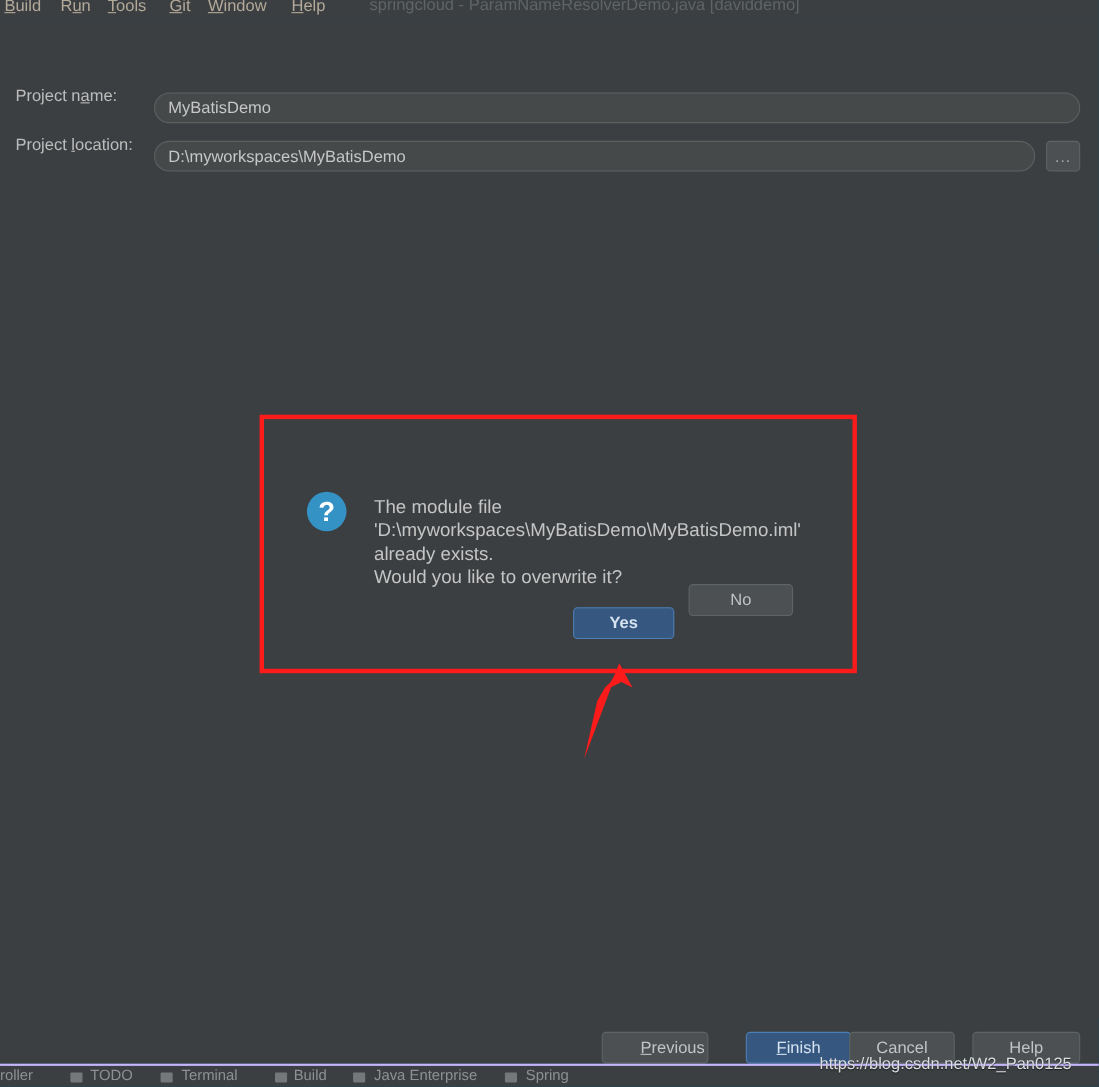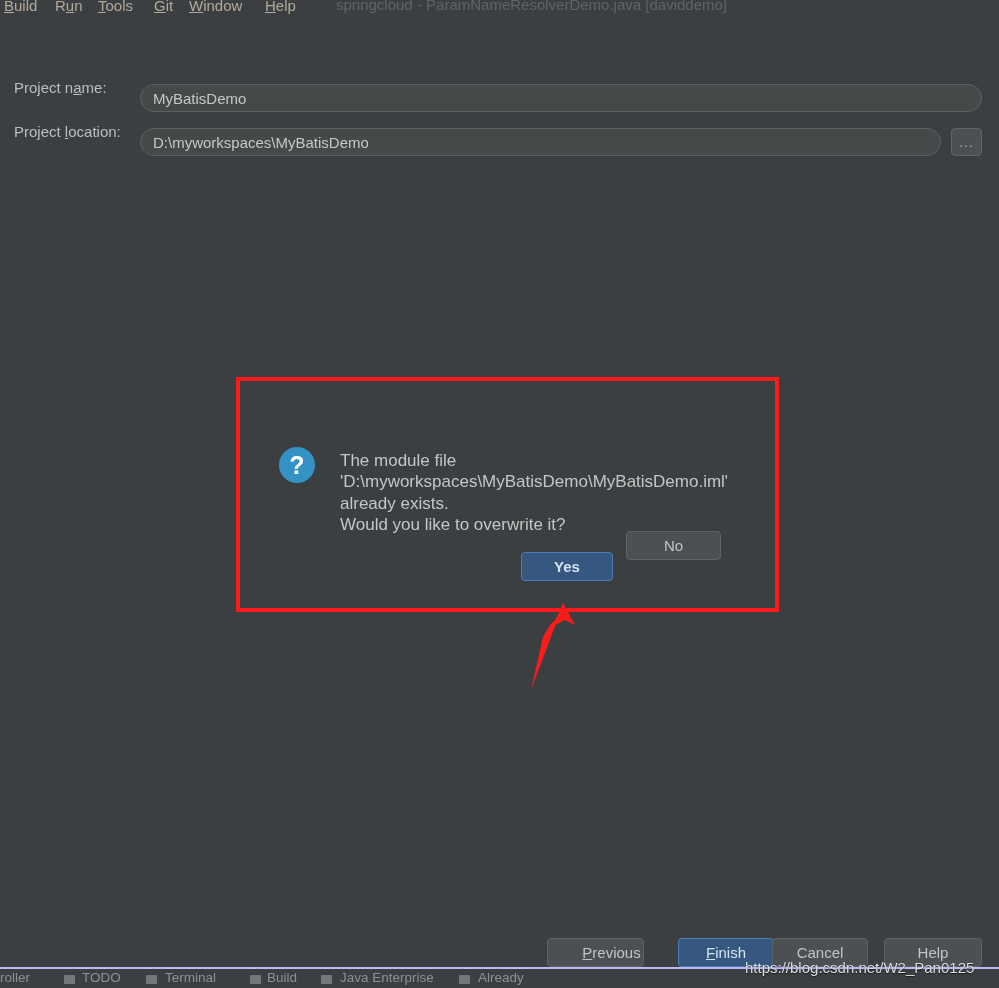--- a/index.html
+++ b/index.html
@@ -342,18 +342,18 @@
     <div class="sb-ico" style="left:146px"></div>
     <div class="sb-item" style="left:165px">Terminal</div>
 
     <div class="sb-ico" style="left:250px"></div>
     <div class="sb-item" style="left:267px">Build</div>
 
     <div class="sb-ico" style="left:321px"></div>
     <div class="sb-item" style="left:340px">Java Enterprise</div>
 
     <div class="sb-ico" style="left:459px"></div>
-    <div class="sb-item" style="left:478px">Already</div>
+    <div class="sb-item" style="left:478px">Spring</div>
   </div>
 
   <div id="watermark">https://blog.csdn.net/W2_Pan0125</div>
 
 </div>
 
 </body></html>

